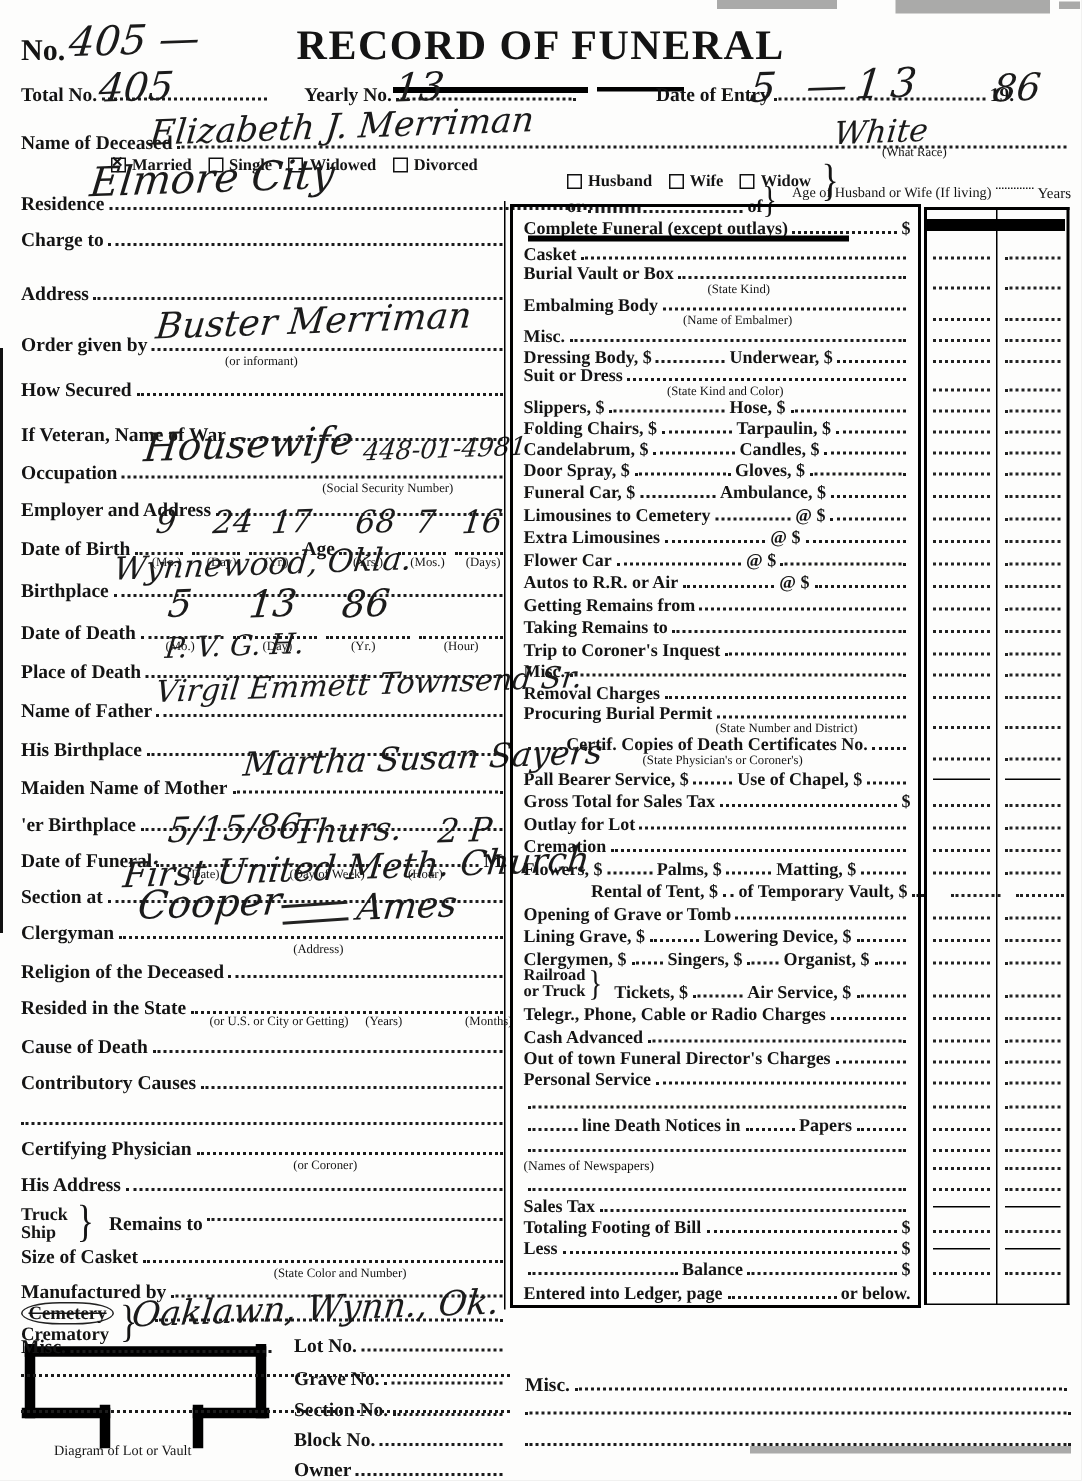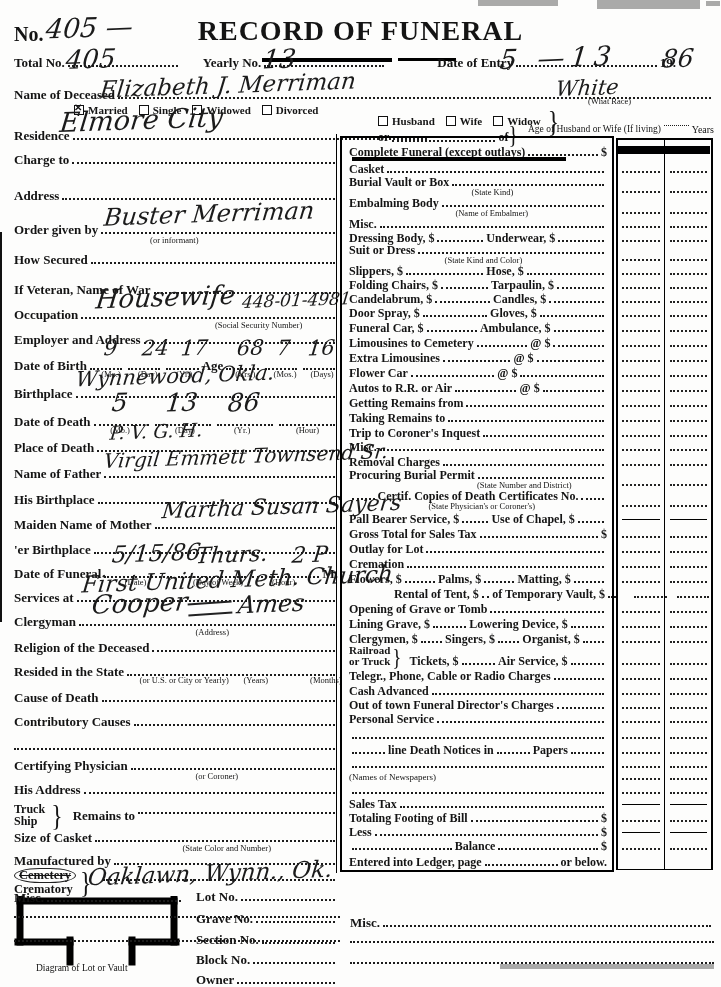--- a/index.html
+++ b/index.html
@@ -261,21 +261,21 @@
     <span class="lead" style="position:relative;">
         <span class="ssub" style="left:30%;bottom:-11px;">(Hour)</span>
       </span>
     <span class="lab">M.</span>
   </div>
   <span class="hw" style="left:112px;top:542px;font-size:23px;">5/15/86</span>
   <span class="hw" style="left:196px;top:544px;font-size:22px;">Thurs.</span>
   <span class="hw" style="left:292px;top:544px;font-size:22px;">2 P</span>
 
   <div class="lrow" style="top:588px;">
-    <span class="lab">Services at</span>
+    <span class="lab">Section at</span>
       <span class="lead"></span>
   </div>
   <span class="hw" style="left:82px;top:568px;font-size:23px;">First United Meth. Church</span>
 
   <div class="lrow" style="top:612px;">
     <span class="lab">Clergyman</span>
       <span class="lead"></span>
     <span class="ssub" style="left:56%;bottom:-9px;">(Address)</span>
   </div>
   <span class="hw" style="left:92px;top:590px;font-size:26px;">Cooper</span>
@@ -283,21 +283,21 @@
   <span class="hw" style="left:238px;top:592px;font-size:24px;">Ames</span>
 
   <div class="lrow" style="top:638px;">
     <span class="lab">Religion of the Deceased</span>
       <span class="lead"></span>
   </div>
 
   <div class="lrow" style="top:662px;">
     <span class="lab">Resided in the State</span>
     <span class="lead" style="position:relative;">
-      <span class="ssub" style="left:6%;bottom:-11px;">(or U.S. or City or Yearly)</span>
+      <span class="ssub" style="left:6%;bottom:-11px;">(or U.S. or City or Getting)</span>
       <span class="ssub" style="left:56%;bottom:-11px;">(Years)</span>
       <span class="ssub" style="left:88%;bottom:-11px;">(Months)</span>
     </span>
   </div>
 
   <div class="lrow" style="top:688px;">
     <span class="lab">Cause of Death</span>
       <span class="lead"></span>
   </div>
   <div class="lrow" style="top:712px;">

